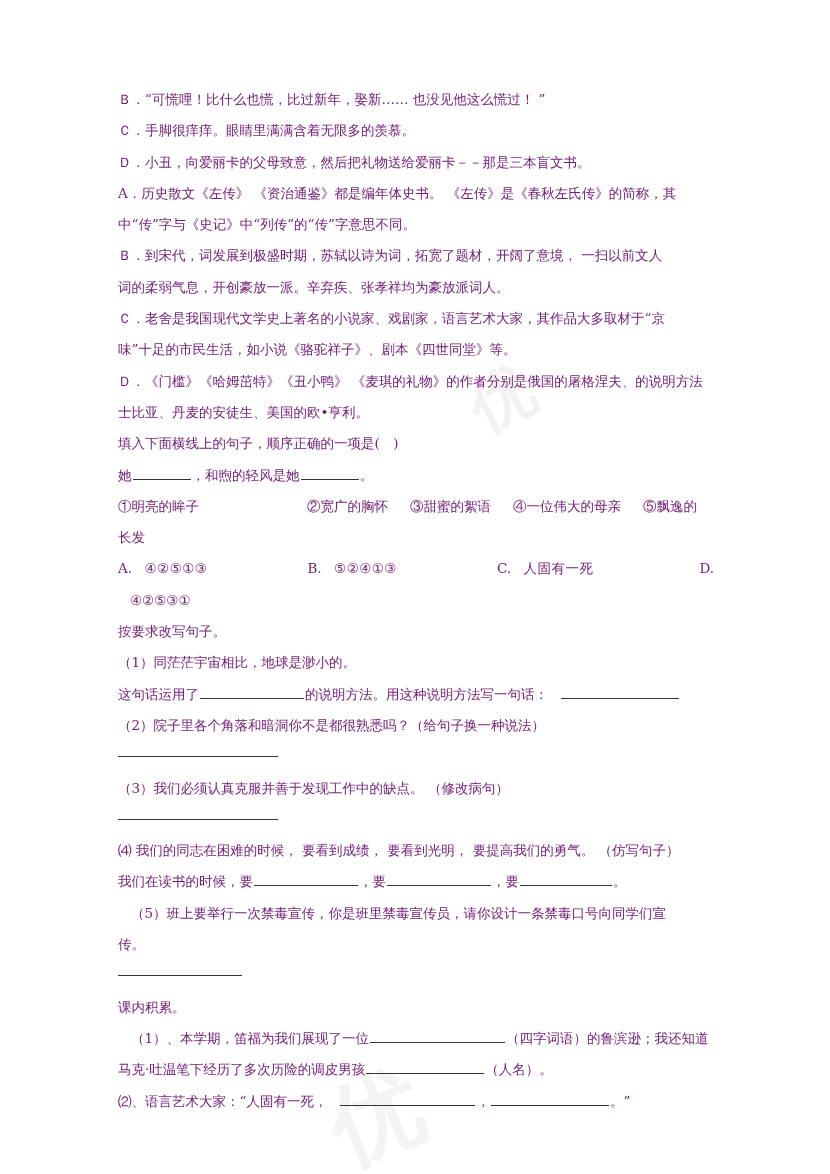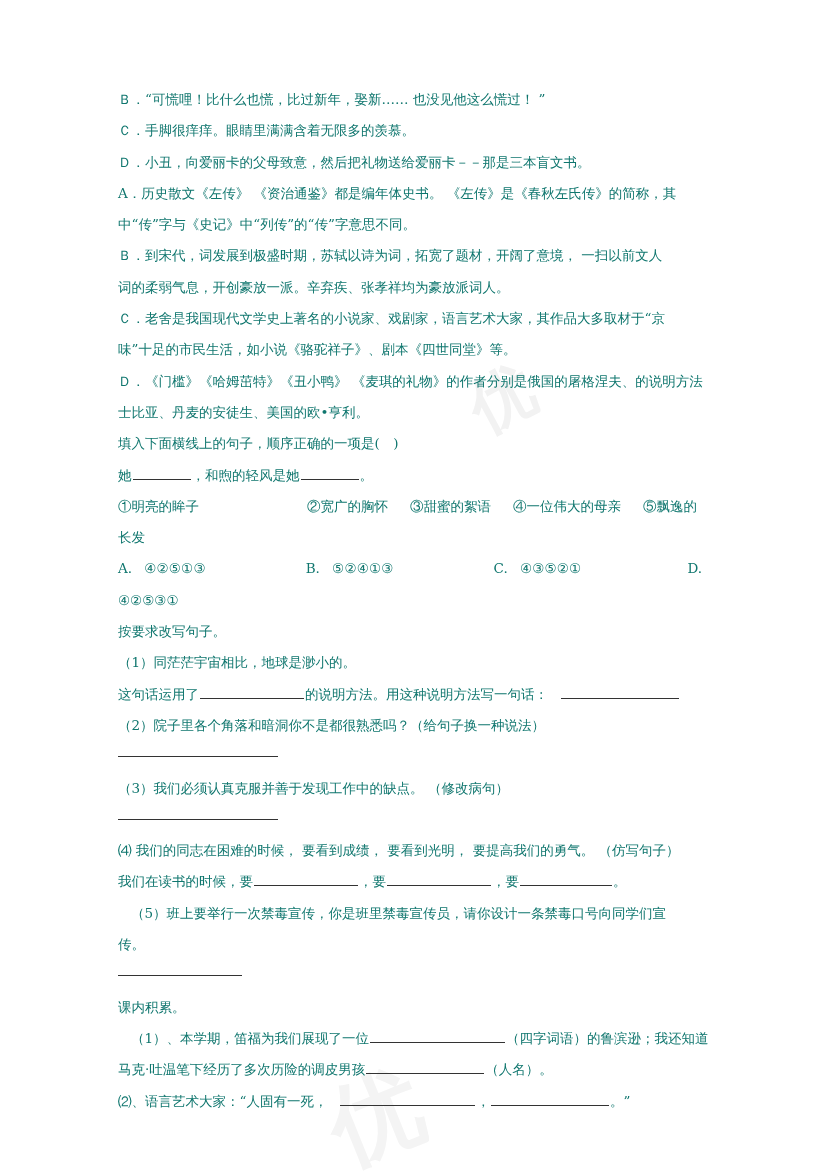--- a/index.html
+++ b/index.html
@@ -55,21 +55,21 @@
     z-index: 2;
   }
   p.line {
     margin: 0;
     padding: 0;
     font-size: 13.5px;
     line-height: 31.3px;
     text-align: justify;
     text-justify: inter-ideograph;
     word-break: break-all;
-    color: #0f766e;
+    color: #701a75;
   }
   p.opt {
     text-indent: 0;
   }
   p.ind2 { padding-left: 13px; }
   .blank {
     display: inline-block;
     border-bottom: 1px solid #333;
     vertical-align: baseline;
     height: 0.95em;
@@ -124,21 +124,21 @@
 
     <p class="line">填入下面横线上的句子，顺序正确的一项是(　)</p>
 
 
     <p class="line"><span>她</span><span class="blank b-sm"></span><span>，和煦的轻风是她</span><span class="blank b-sm"></span><span>。</span></p>
 
     <p class="line"><span>①明亮的眸子</span><span class="gapA"></span><span>②宽广的胸怀</span><span class="sp2"></span><span>③甜蜜的絮语</span><span class="sp2"></span><span>④一位伟大的母亲</span><span class="sp2"></span><span>⑤飘逸的</span></p>
 
     <p class="line">长发</p>
 
-    <p class="line opt"><span>A.</span><span class="sp"></span><span>④②⑤①③</span><span class="gapB"></span><span>B.</span><span class="sp"></span><span>⑤②④①③</span><span class="gapB"></span><span>C.</span><span class="sp"></span><span>④③⑤②①</span><span class="gapC"></span><span>D.</span><span class="sp"></span><span>④②⑤③①</span></p>
+    <p class="line opt"><span>A.</span><span class="sp"></span><span>④②⑤①③</span><span class="gapB"></span><span>B.</span><span class="sp"></span><span>⑤②④①③</span><span class="gapB"></span><span>C.</span><span class="sp"></span><span>人固有一死</span><span class="gapC"></span><span>D.</span><span class="sp"></span><span>④②⑤③①</span></p>
 
     <p class="line">按要求改写句子。</p>
     <p class="line">（1）同茫茫宇宙相比，地球是渺小的。</p>
 
     <p class="line"><span>这句话运用了</span><span class="blank b-lg"></span><span>的说明方法。用这种说明方法写一句话：</span><span class="sp"></span><span class="blank b-xl"></span></p>
 
     <p class="line">（2）院子里各个角落和暗洞你不是都很熟悉吗？（给句子换一种说法）</p>
     <div class="rule-row">
         <span class="ansline"></span>
       </div>

